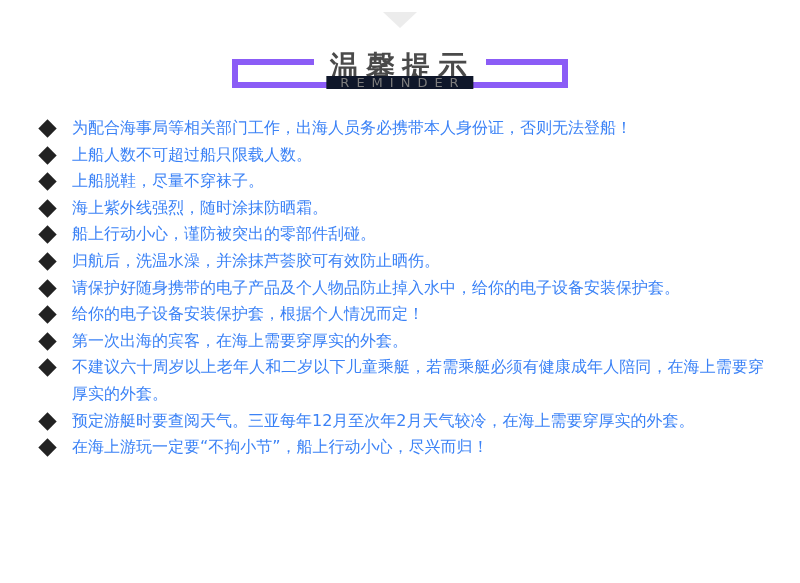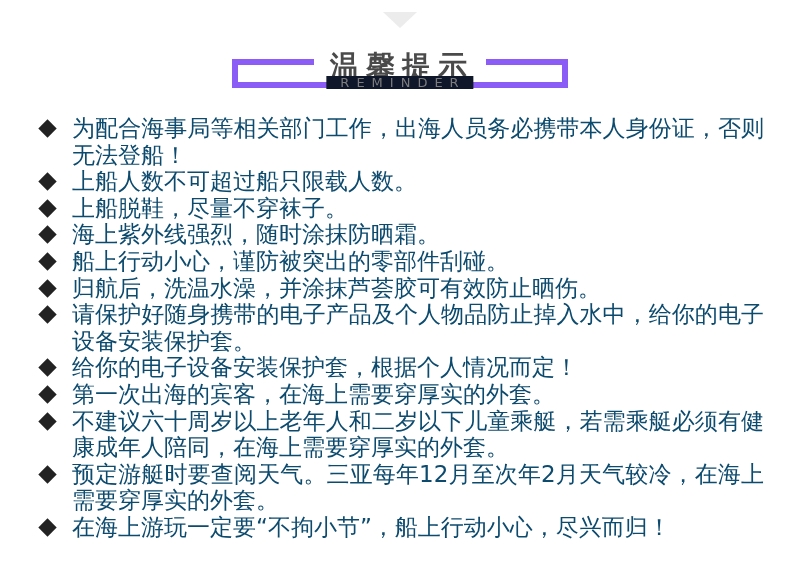--- a/index.html
+++ b/index.html
@@ -58,23 +58,23 @@
   }
 
   
   .notice-list {
     list-style: none;
     margin: 27px 36px 0 38px;
   }
   .item {
     position: relative;
     padding-left: 34px;
-    font-size: 23px;
+    font-size: 16px;
     line-height: 26.6px;
-    color: #0c4a6e;
+    color: #3b82f6;
     text-align: justify;
   }
   .bullet {
     position: absolute;
     left: 3px;
     top: 7px;
     width: 13px;
     height: 13px;
     background: #222222;
     transform: rotate(45deg);

